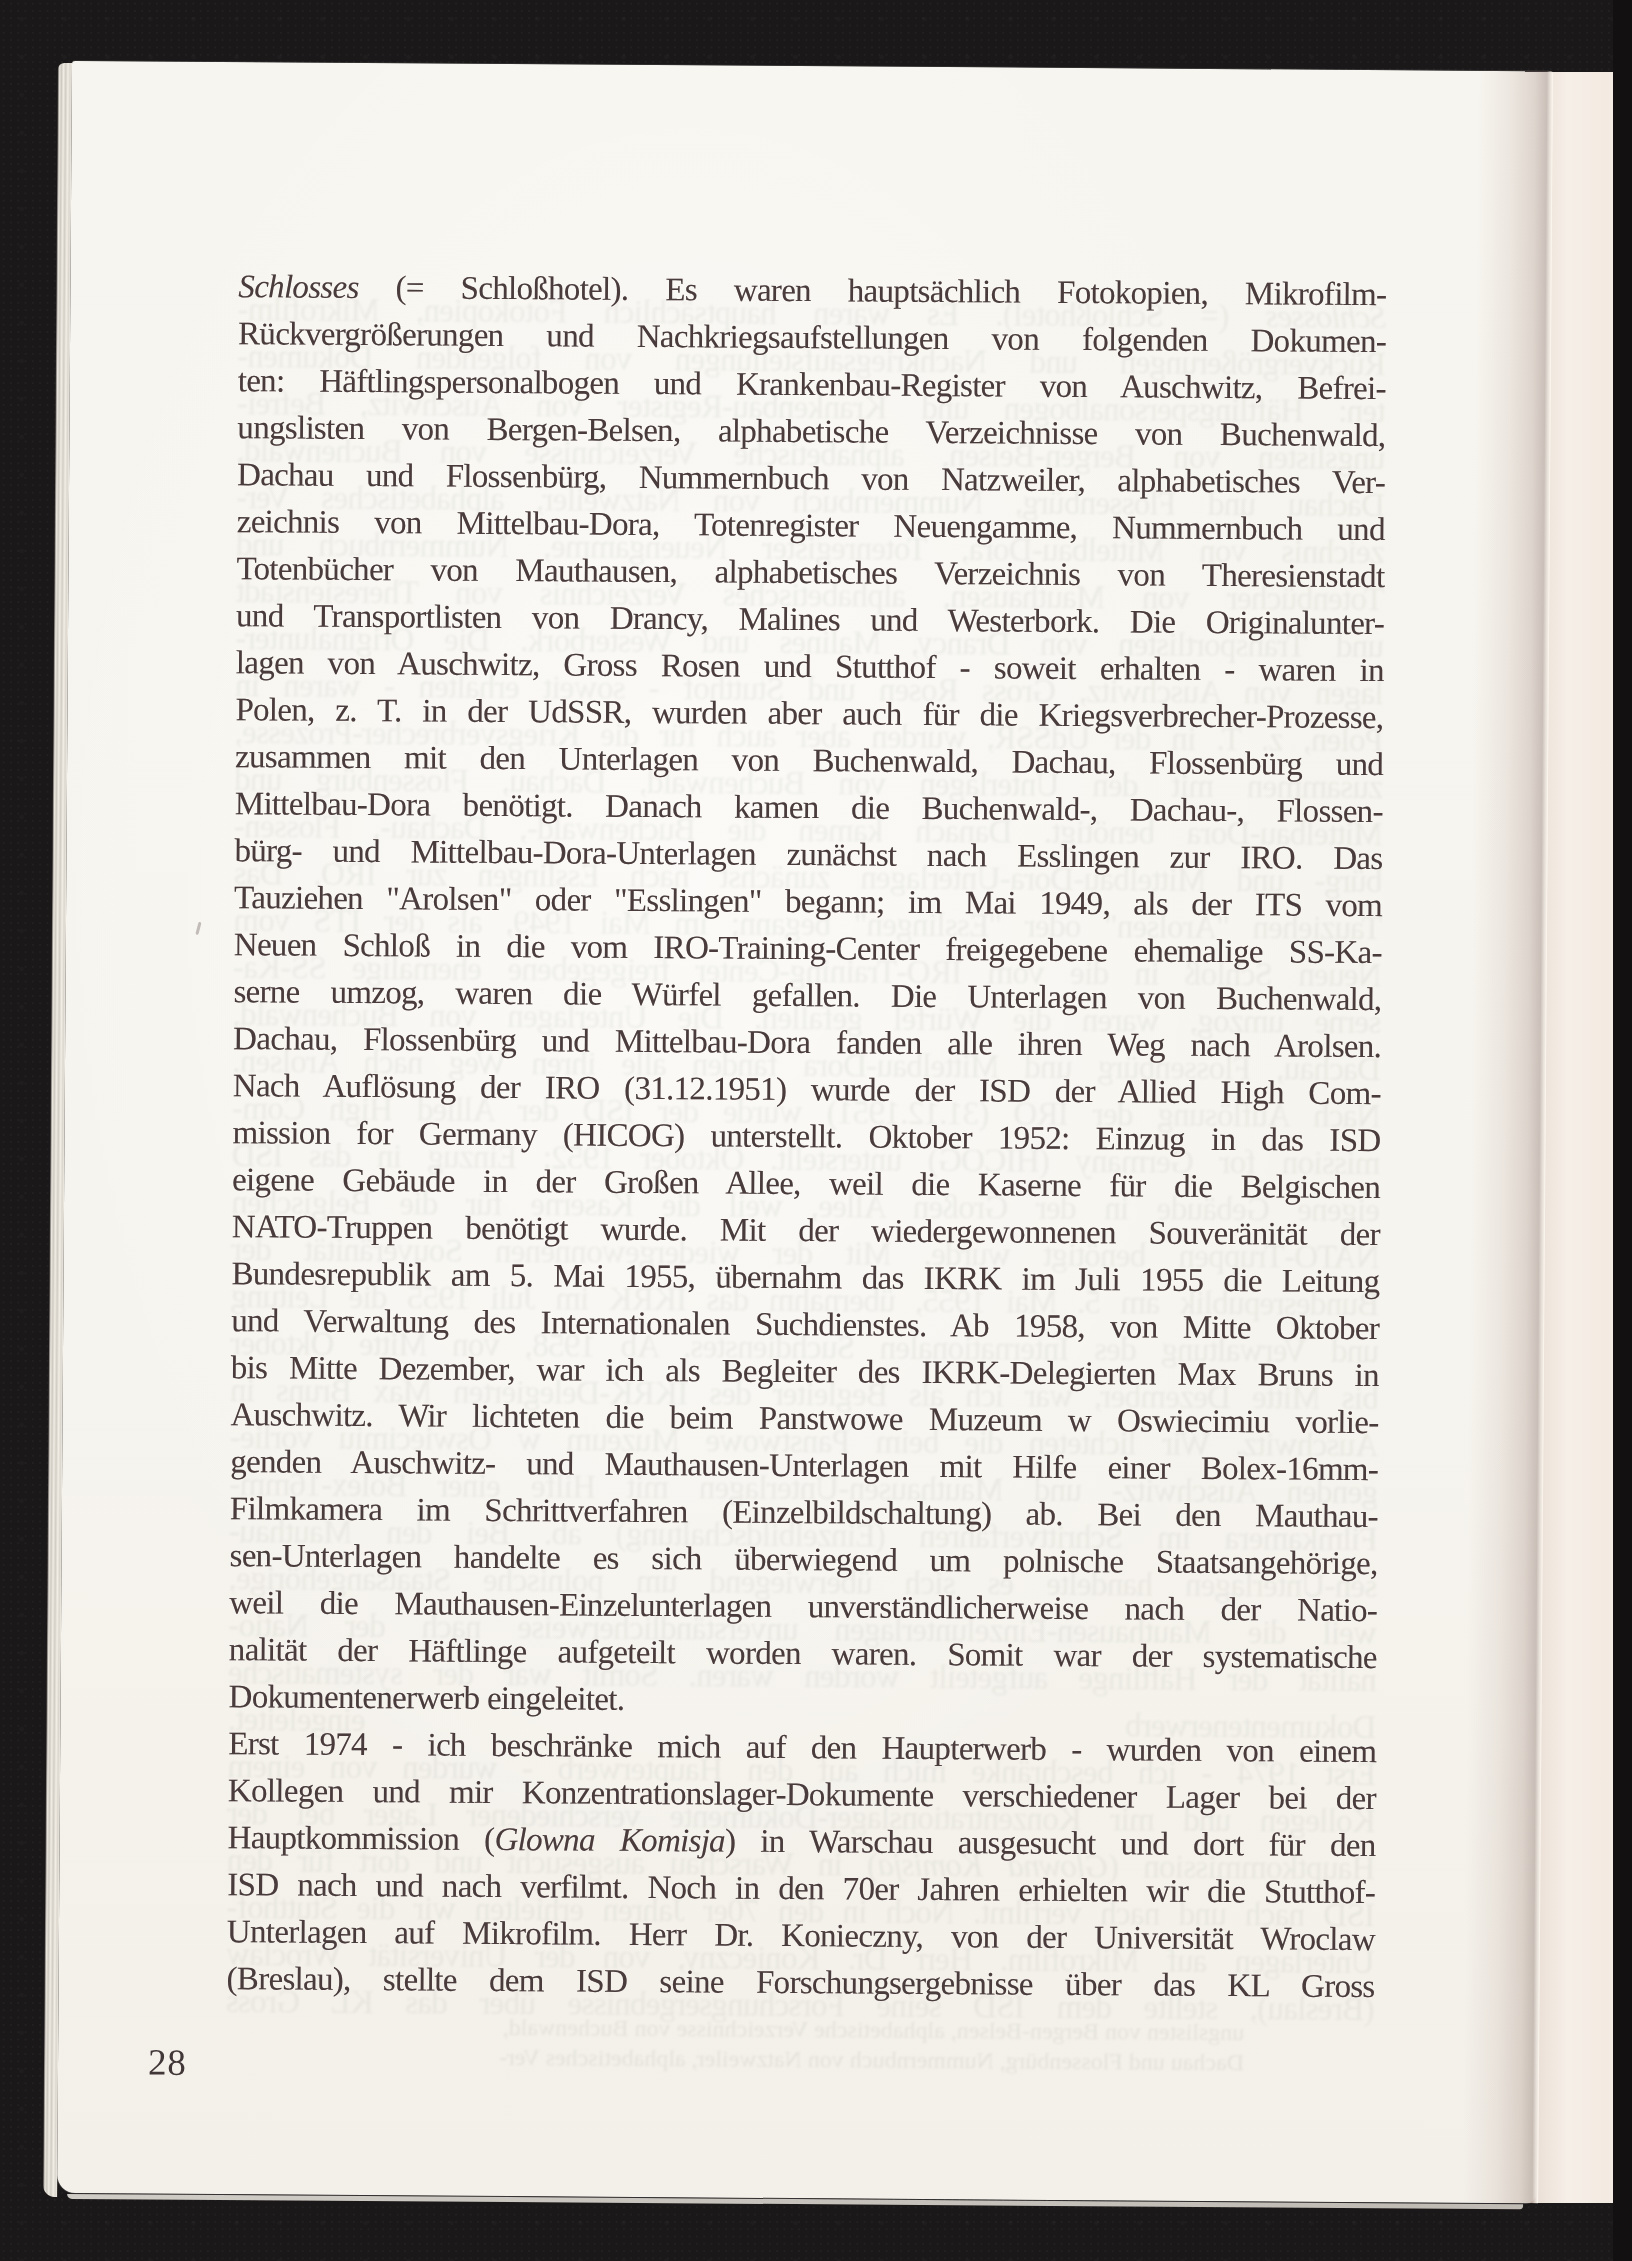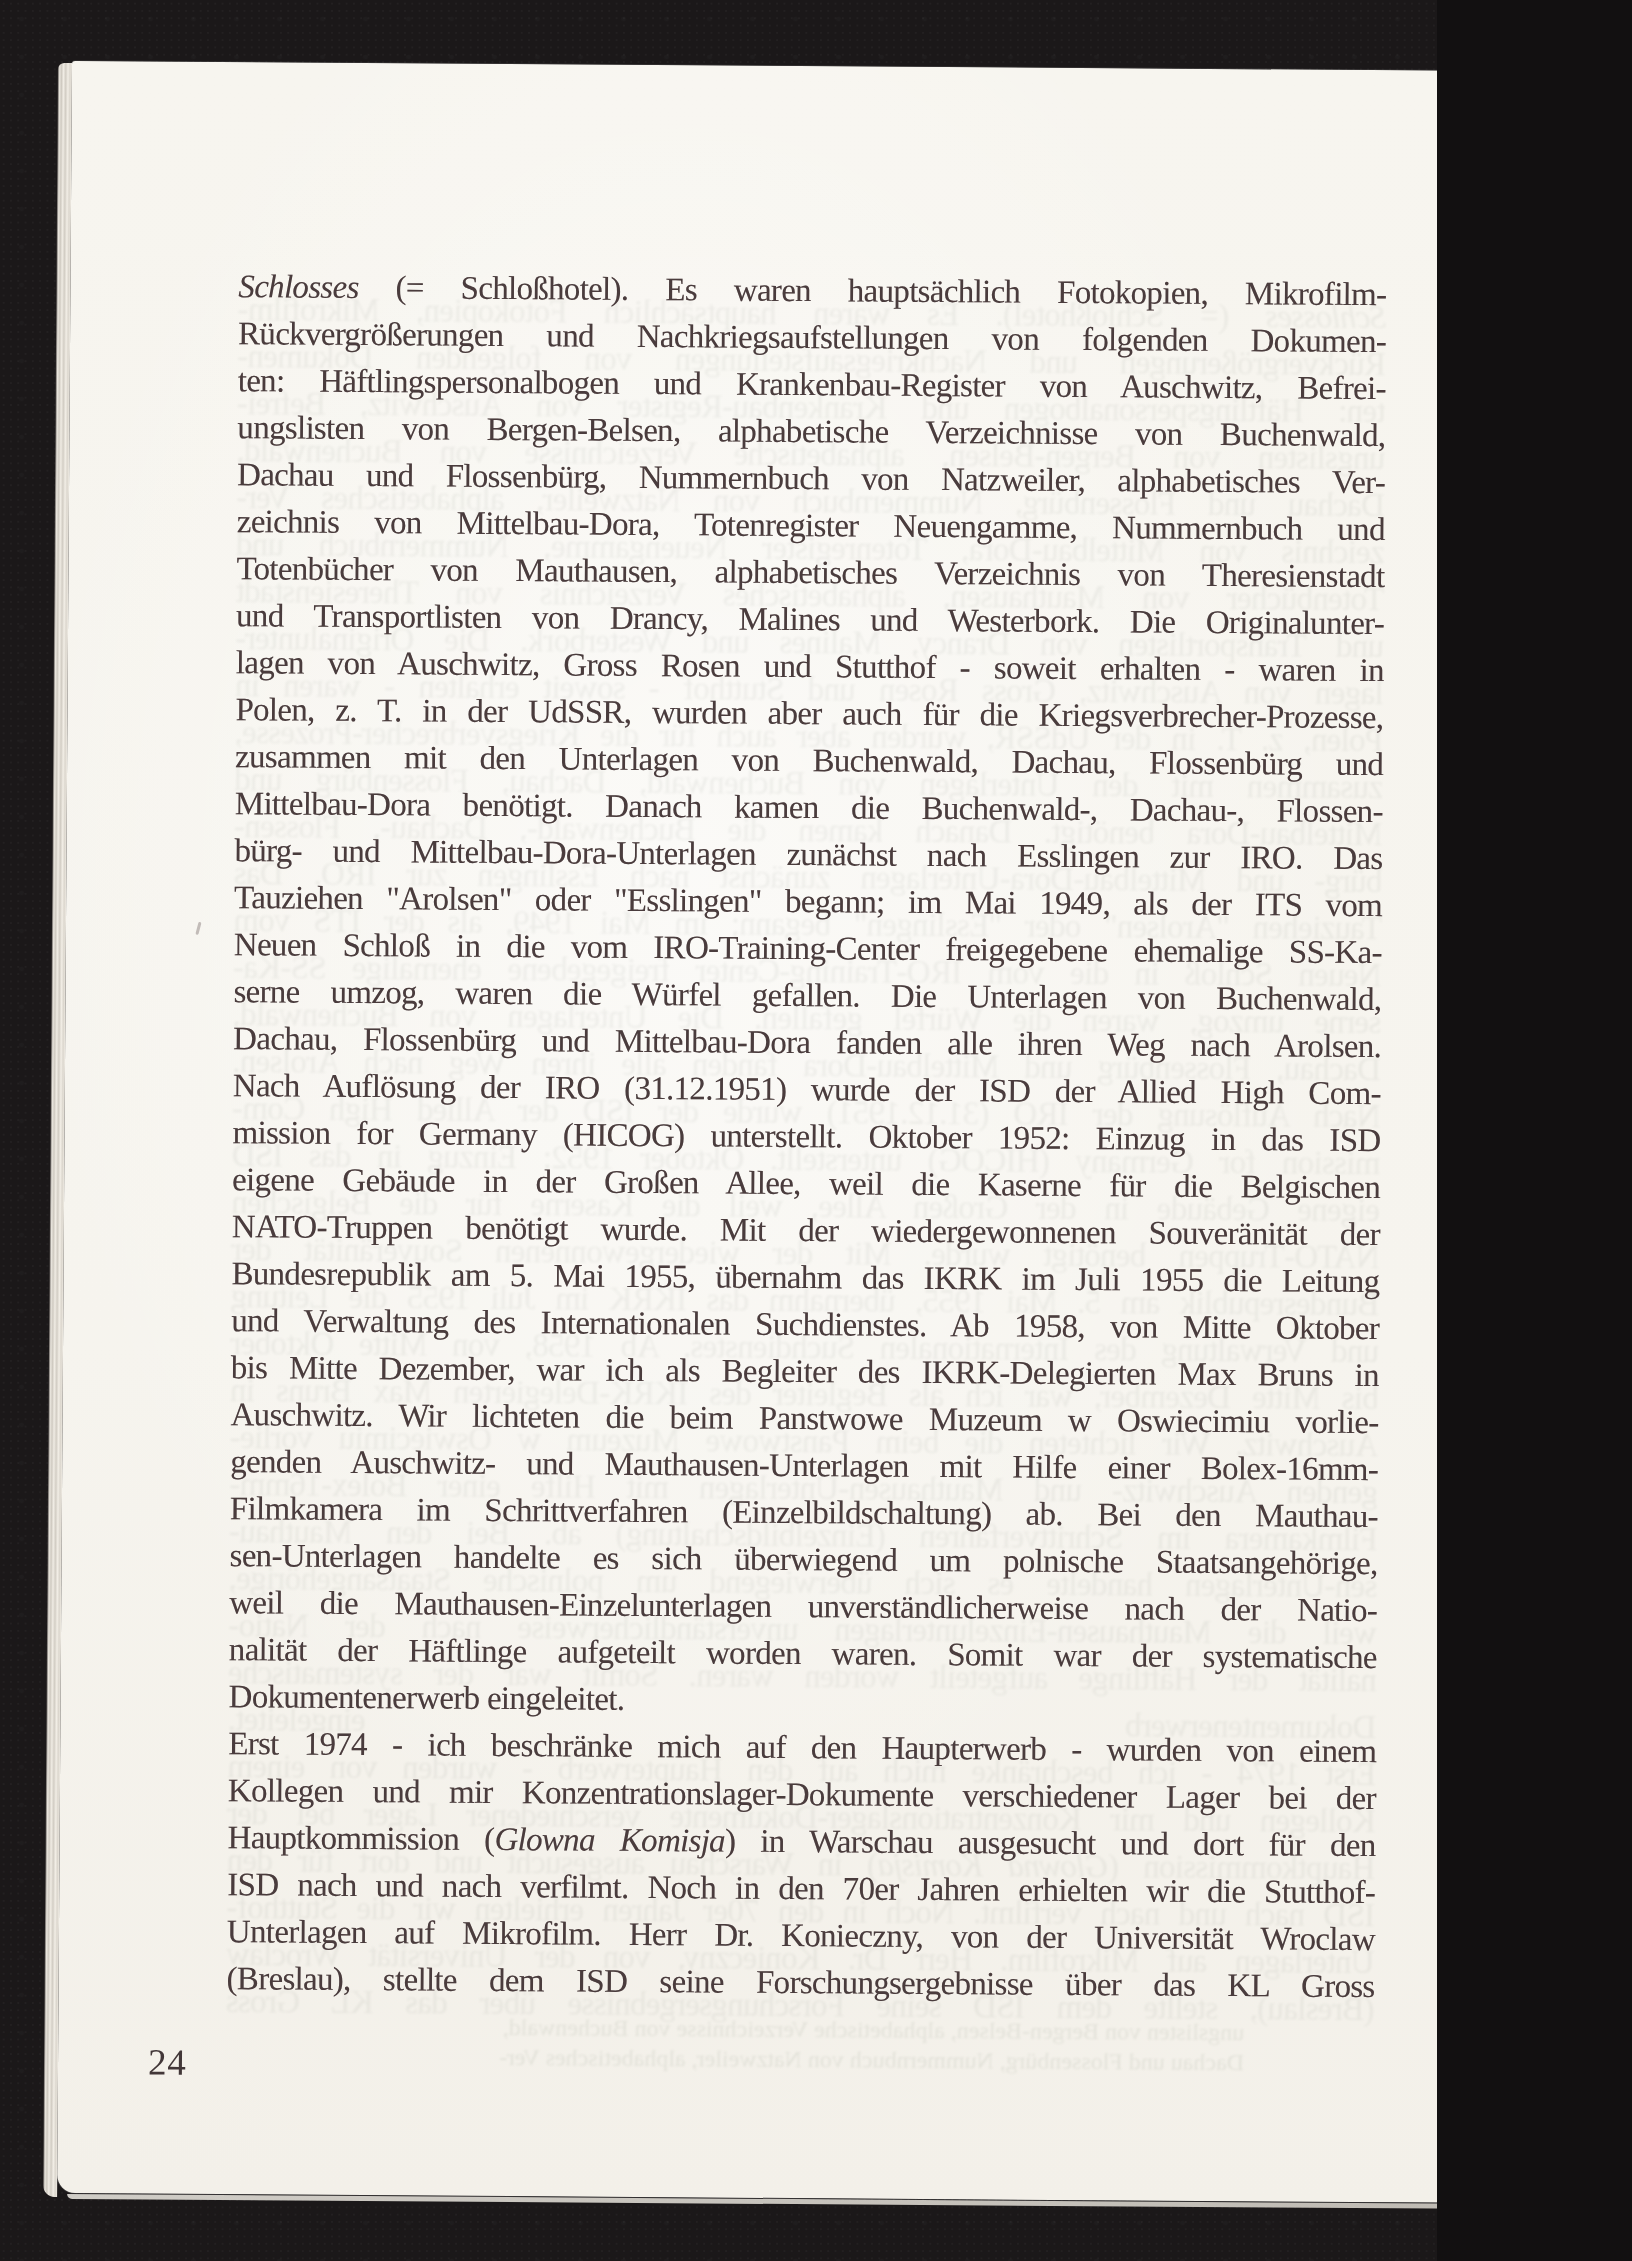--- a/index.html
+++ b/index.html
@@ -1,17 +1,17 @@
 <!DOCTYPE html>
 <html style="font-size:13px"><head>
 <meta charset="utf-8">
 <style>
   html,body{margin:0;padding:0;background:#121011;}
   .photo{
-    position:relative;width:1437px;height:2261px;overflow:hidden;
+    position:relative;width:1613px;height:2261px;overflow:hidden;
     background-color:#1b1819;
     background-image:
       radial-gradient(rgba(255,255,255,0.035) 0.8px, transparent 1.3px),
       radial-gradient(rgba(255,255,255,0.02) 1.6px, transparent 3.3px);
     background-size:7.3px 7.3px, 43px 38px;
     font-family:"Liberation Serif","DejaVu Serif",serif;
   }
   
   .facing{
     position:absolute;left:1520px;top:72px;width:113px;height:2131px;z-index:1;
@@ -173,21 +173,21 @@
         <div class="line"><span>nalität der Häftlinge aufgeteilt worden waren. Somit war der systematische</span></div>
         <div class="line line-end"><span>Dokumentenerwerb eingeleitet.</span></div>
         <div class="line"><span>Erst 1974 - ich beschränke mich auf den Haupterwerb - wurden von einem</span></div>
         <div class="line"><span>Kollegen und mir Konzentrationslager-Dokumente verschiedener Lager bei der</span></div>
         <div class="line"><span>Hauptkommission (</span><span class="it">Glowna Komisja</span><span>) in Warschau ausgesucht und dort für den</span></div>
         <div class="line"><span>ISD nach und nach verfilmt. Noch in den 70er Jahren erhielten wir die Stutthof-</span></div>
         <div class="line"><span>Unterlagen auf Mikrofilm. Herr Dr. Konieczny, von der Universität Wroclaw</span></div>
         <div class="line"><span>(Breslau), stellte dem ISD seine Forschungsergebnisse über das KL Gross</span></div>
       </div>
 
-    <div class="page-num">24</div>
+    <div class="page-num">28</div>
 
     <div class="speck"></div>
 
     <div class="gutter"></div>
   </div>
 
 </div>
 
 
 </body></html>

